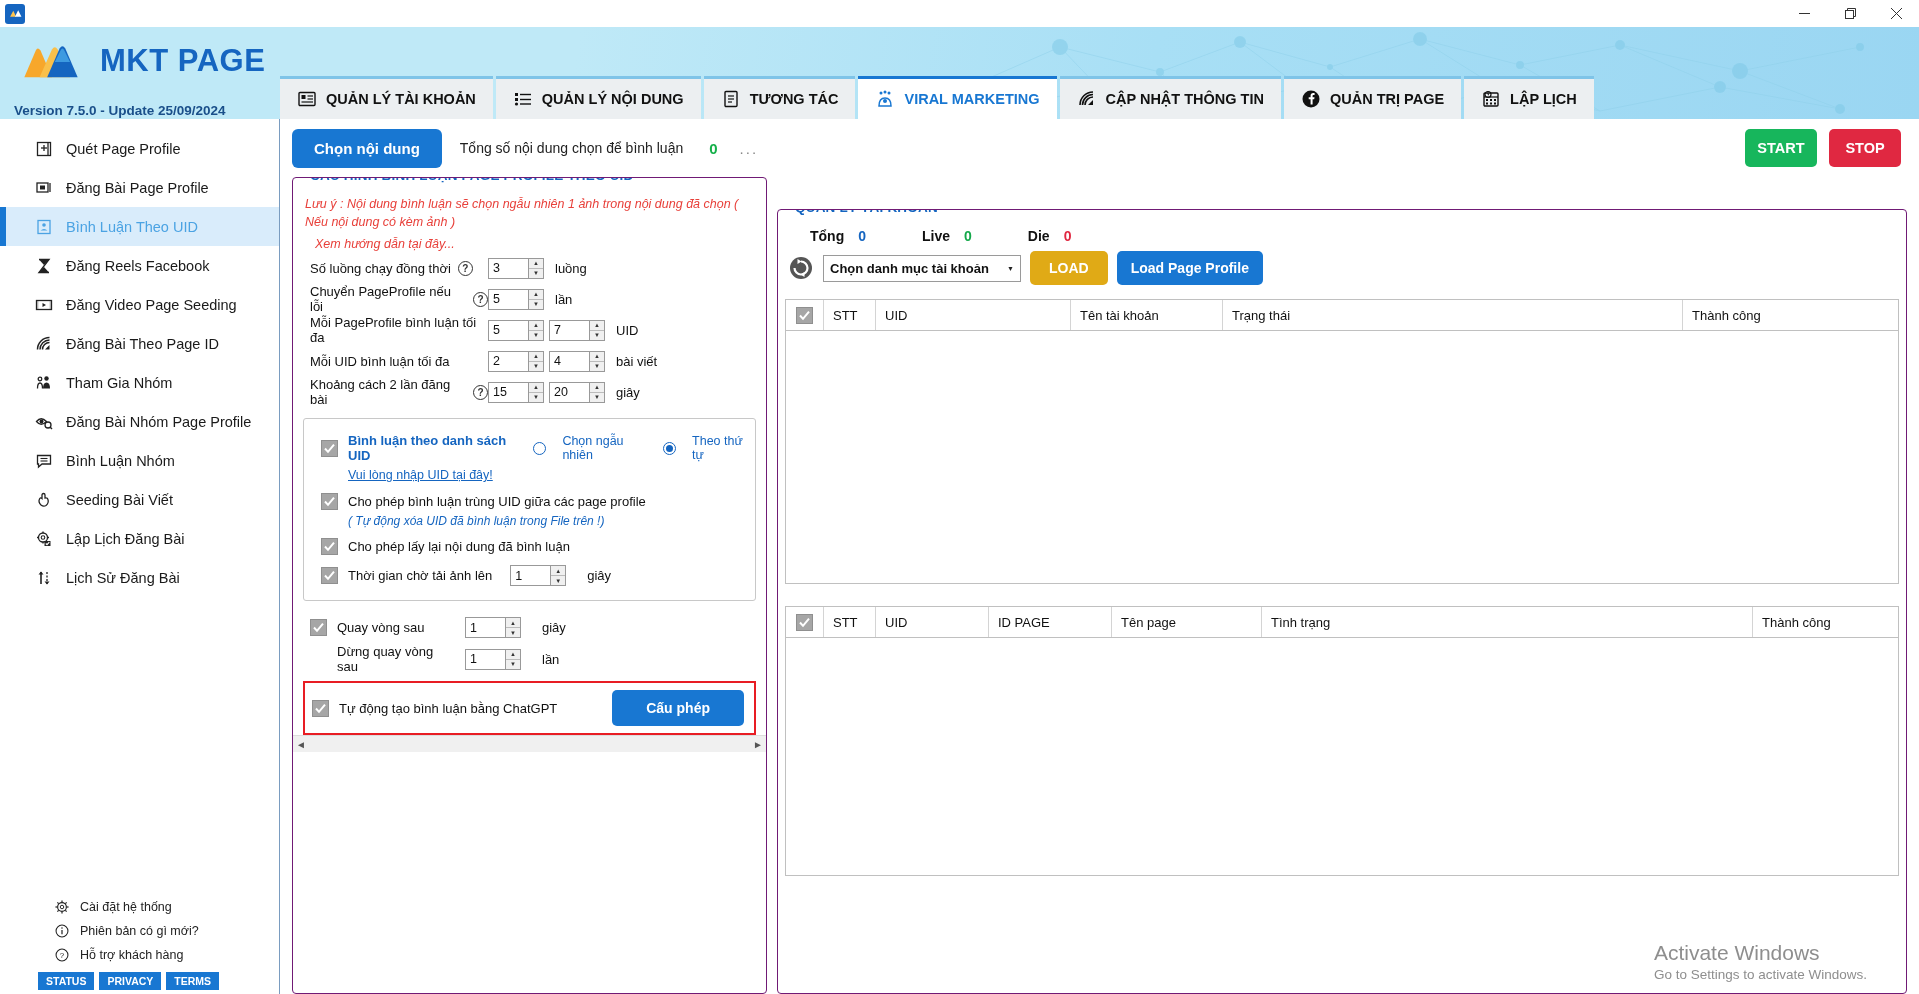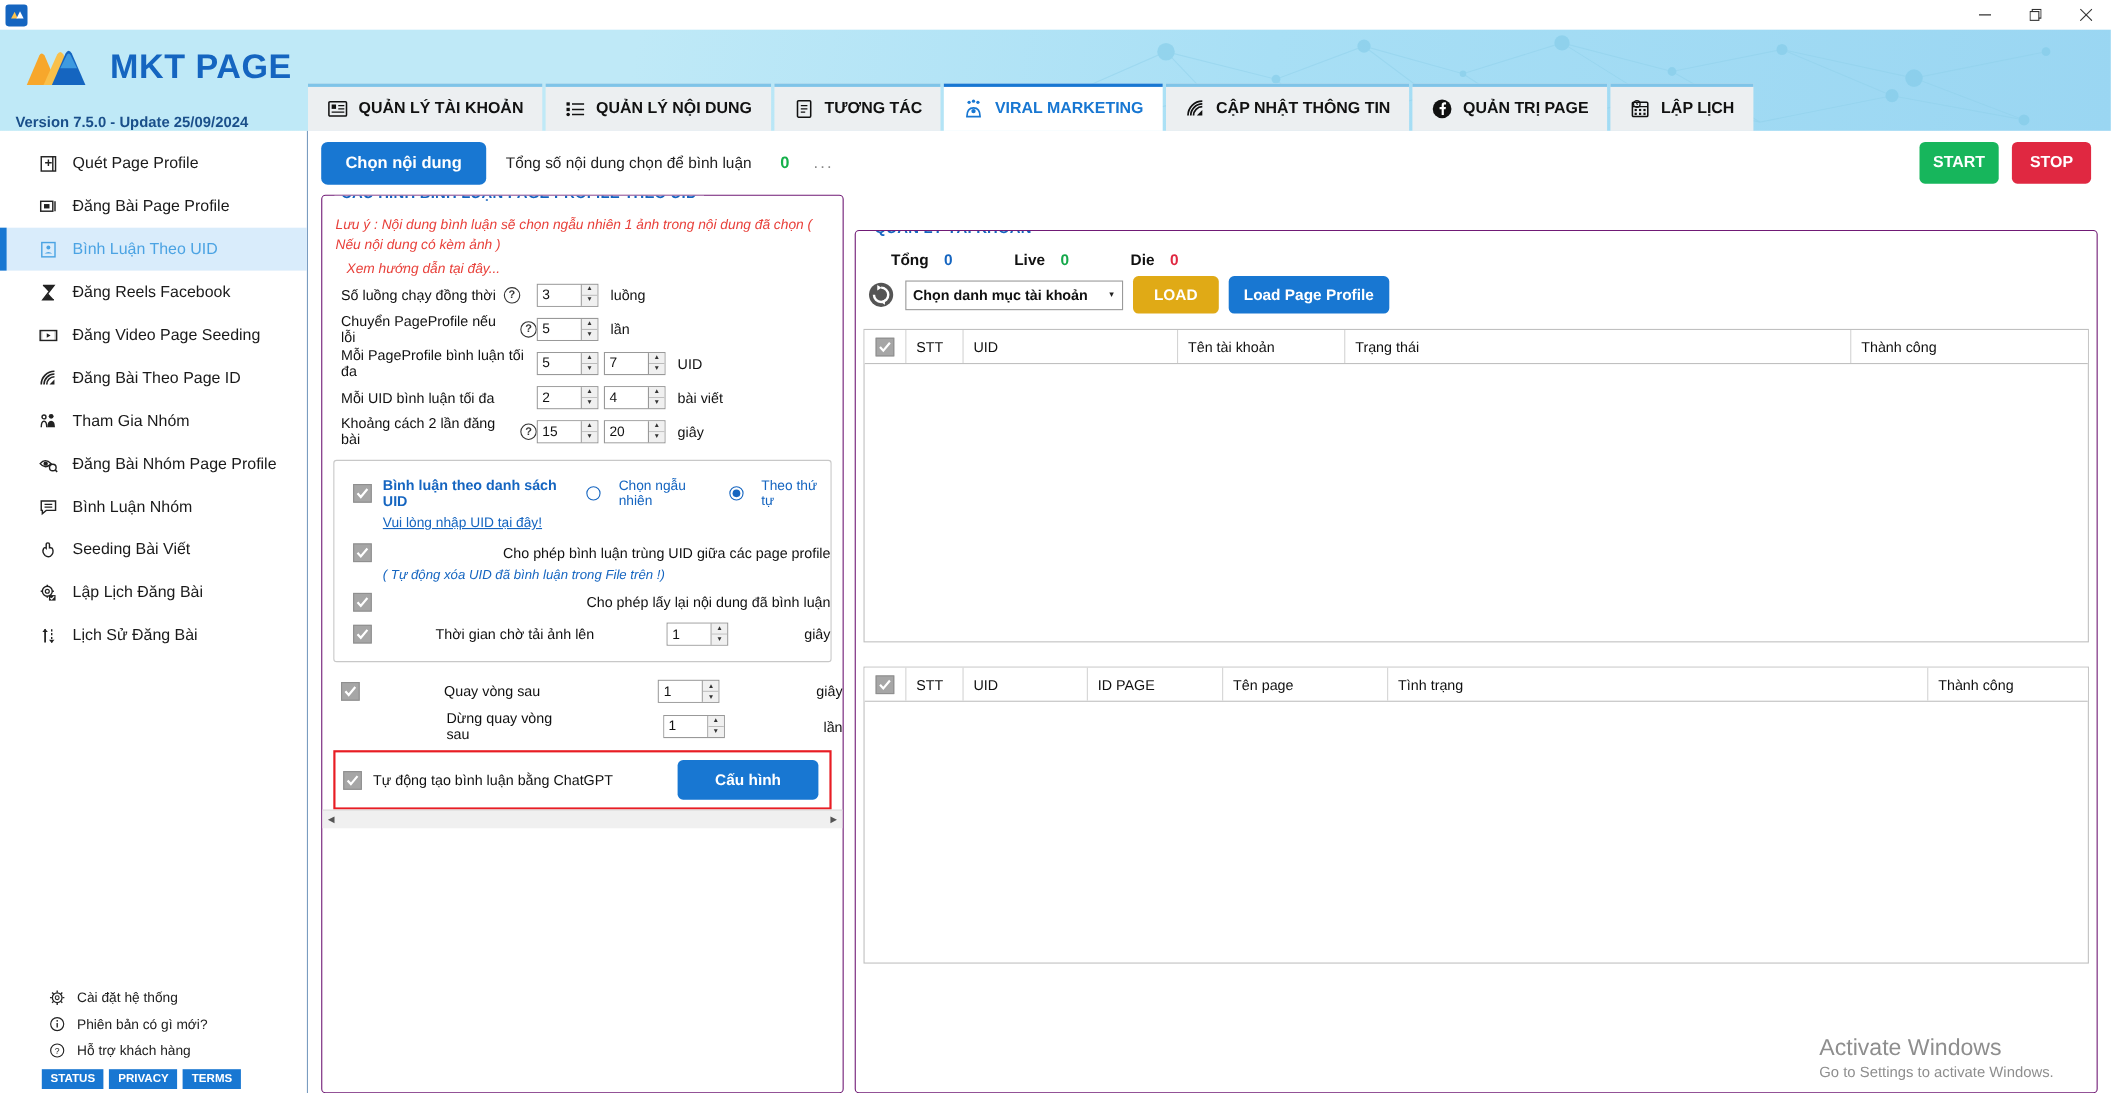--- a/index.html
+++ b/index.html
@@ -95,22 +95,22 @@
   }
   .side-item.active::before {
     content: ""; position: absolute; left: 0; top: 0;
     width: 6px; height: 100%; background: #1877d2;
   }
   .side-ico { width: 19px; height: 19px; display:flex; align-items:center; justify-content:center; flex:0 0 19px; }
 
   .side-bottom { position: absolute; bottom: 0; left: 0; width: 100%; padding-bottom: 4px; }
   .side-small {
     display: flex; align-items: center; gap: 11px;
-    height: 24px; padding-left: 44px;
-    font-size: 12.5px; color: #222; cursor: pointer;
+    height: 24px; padding-left: 18px;
+    font-size: 12.5px; color: #222; cursor: pointer; margin-left: 36px;
   }
   .side-small .side-ico { width: 15px; height: 15px; flex: 0 0 15px; }
   .pill-row { display: flex; gap: 5px; padding-left: 38px; margin-top: 5px; }
   .pill {
     background: #1877d2; color: #fff;
     font-size: 10.5px; font-weight: bold;
     padding: 3px 8px; cursor: pointer;
   }
 
   
@@ -185,21 +185,21 @@
   .unit { font-size: 13px; color: #111; margin-left: 11px; }
   .spin + .spin { margin-left: 5px; }
 
   
   .checkbox {
     width: 17px; height: 17px; background: #a6a6a6;
     border: 1px solid #8f8f8f; display: flex; align-items: center;
     justify-content: center; flex: 0 0 17px; cursor: pointer;
   }
   .checkbox svg { display:block; }
-  .cb-row { display: flex; align-items: center; gap: 10px; padding-left: 17px; margin-top: 10px; justify-content: space-between; }
+  .cb-row { display: flex; align-items: center; gap: 10px; padding-left: 17px; margin-top: 10px; }
   .cb-label { font-size: 13px; color: #111; }
   .cb-label.blue { color: #1565c0; font-weight: bold; }
 
   .inner-box { margin: 12px 10px 0 10px; border: 1px solid #c8c8c8; border-radius: 3px; padding: 4px 0 14px 0; }
   .radio {
     width: 13px; height: 13px; border: 1.3px solid #1565c0; border-radius: 50%;
     display: inline-flex; align-items: center; justify-content: center; flex:0 0 13px; cursor:pointer;
   }
   .radio.on::after { content:""; width:7px; height:7px; border-radius:50%; background:#1565c0; }
   .radio-label { font-size: 12.5px; color: #1565c0; margin-left: 6px; cursor:pointer;}
@@ -810,21 +810,21 @@
           </div>
 
           <div class="red-highlight">
             <div class="cfg-row">
               <span class="checkbox">
                 <svg width="13" height="13" viewBox="0 0 13 13">
                     <path d="M2 6.5 L5 9.8 L11 2.6" fill="none" stroke="#fff" stroke-width="2"></path>
                   </svg>
               </span>
               <span class="cb-label" style="margin-left:10px">Tự động tạo bình luận bằng ChatGPT</span>
-              <button class="btn-cfg">Cấu hình</button>
+              <button class="btn-cfg">Cấu phép</button>
             </div>
           </div>
 
           <div class="hscroll">
             <span class="hscroll-arrow">◄</span>
             <span class="hscroll-track"><span class="hscroll-thumb"></span></span>
             <span class="hscroll-arrow">►</span>
           </div>
         </div>
       </div>

